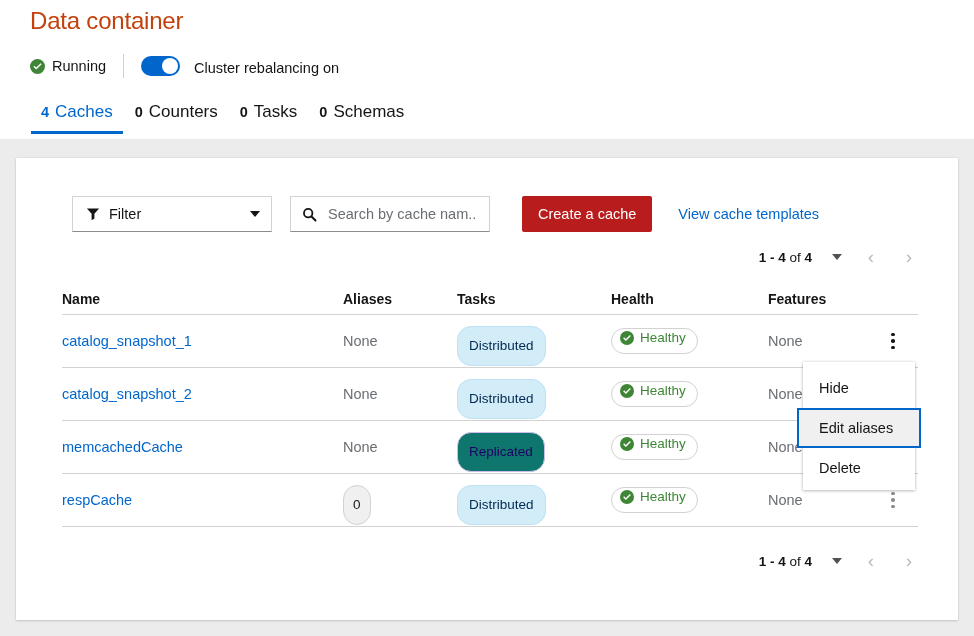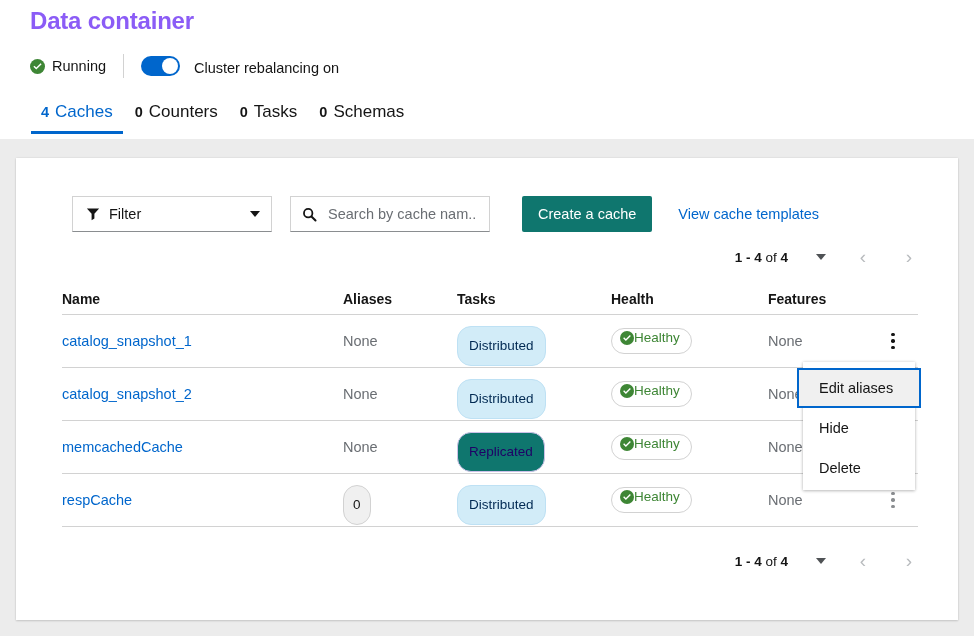--- a/index.html
+++ b/index.html
@@ -12,21 +12,21 @@
   }
   .page { position: relative; width: 974px; height: 636px; overflow: hidden; background: #ececec; }
 
   
   .header {
     position: absolute; left: 0; top: 0; width: 974px; height: 139px;
     background: #ffffff; padding: 0;
   }
   .page-title {
     position: absolute; left: 30px; top: 7px;
-    font-size: 24px; font-weight: 700; color: #8b5cf6; letter-spacing: -0.2px;
+    font-size: 24px; font-weight: 400; color: #c2410c; letter-spacing: -0.2px;
   }
   .status-row { position: absolute; left: 30px; top: 53px; display: flex; align-items: center; height: 26px; }
   .status-item { display: flex; align-items: center; gap: 7px; }
   .status-icon { width: 15px; height: 15px; display: block; }
   .status-text { font-size: 14.5px; color: #151515; }
   .vdivider { width: 1px; height: 24px; background: #d2d2d2; margin: 0 17px; }
   .toggle-wrap { display: flex; align-items: flex-end; gap: 14px; }
   .toggle {
     width: 39px; height: 20px; border-radius: 10px; background: #0066cc;
     position: relative; flex: none; cursor: pointer;
@@ -71,31 +71,31 @@
     width: 200px; height: 36px; border: 1px solid #d2d2d2; border-bottom: 1px solid #8a8d90;
     background: #fff; display: flex; align-items: center; padding: 0 10px 0 11px; margin-left: 18px;
   }
   .search-box input {
     flex: 1; border: 0; outline: 0; font-size: 14.5px; color: #151515;
     font-family: "Liberation Sans", sans-serif; margin-left: 9px; background: transparent;
     min-width: 0;
   }
   .search-box input::placeholder { color: #6a6e73; }
   .btn-primary {
-    margin-left: 32px; height: 36px; background: #0f766e; color: #fff; border: 0;
+    margin-left: 32px; height: 36px; background: #b91c1c; color: #fff; border: 0;
     padding: 0 16px; font-size: 14.5px; font-family: "Liberation Sans", sans-serif;
     cursor: pointer; border-radius: 2px;
   }
   .link-btn {
     margin-left: 26px; color: #0066cc; font-size: 14.5px; cursor: pointer; background: none;
     border: 0; font-family: "Liberation Sans", sans-serif; padding: 0;
   }
 
   
-  .pagination { display: flex; align-items: center; gap: 12px; }
+  .pagination { display: flex; align-items: center; gap: 4px; }
   .pag-text { font-size: 13.5px; color: #151515; white-space: nowrap; }
   .pag-text b { font-weight: 700; }
   .pag-text .of { font-weight: 400; color: #151515; }
   .pag-caret {
     width: 26px; height: 26px; display: flex; align-items: center; justify-content: center;
     cursor: pointer; margin-left: 8px;
   }
   .pag-caret i { width: 0; height: 0; border-left: 5px solid transparent; border-right: 5px solid transparent; border-top: 6px solid #4f5255; display: block; }
   .pag-arrow {
     width: 34px; height: 30px; display: flex; align-items: center; justify-content: center;
@@ -120,21 +120,21 @@
   .cache-link { color: #0066cc; font-size: 14.5px; cursor: pointer; }
   .muted { color: #6a6e73; font-size: 14.5px; }
   .label-pill {
     display: inline-flex; align-items: center; height: 40px; padding: 0 11px;
     border-radius: 14px; font-size: 13.5px; border: 1px solid transparent; margin-top: 9px;
   }
   .pill-blue { background: #d2ecf8; border-color: #bee1f4; color: #002952; }
   .pill-purple { background: #0f766e; border-color: #cbc1e8; color: #1f0066; }
   .pill-grey { background: #f0f0f0; border-color: #d2d2d2; color: #151515; min-width: 26px; justify-content: center; padding: 0 9px; }
   .health-pill {
-    display: inline-flex; align-items: center; height: 26px; padding: 0 11px 7px 8px;
+    display: inline-flex; align-items: center; gap: 6px; height: 26px; padding: 0 11px 7px 8px;
     border: 1px solid #d2d2d2; border-radius: 14px; background: #fff;
     font-size: 13.5px; color: #3e8635;
   }
   .kebab { width: 26px; height: 30px; display: flex; flex-direction: column; align-items: center; justify-content: center; gap: 3px; cursor: pointer; }
   .kebab span { width: 3.5px; height: 3.5px; border-radius: 50%; background: #151515; display: block; }
   .kebab.light span { background: #8a8d90; }
 
   
   .dropdown {
     position: absolute; left: 803px; top: 362px; width: 112px; height: 128px;
@@ -338,18 +338,18 @@
       </span>
       <span class="pag-caret">
           <i></i>
         </span>
       <button class="pag-arrow">‹</button>
       <button class="pag-arrow">›</button>
     </div>
   </div>
 
   <div class="dropdown">
+    <div class="dd-item">Hide</div>
     <div class="dd-item focused">Edit aliases</div>
-    <div class="dd-item">Hide</div>
     <div class="dd-item">Delete</div>
   </div>
 
 </div>
 
 </body></html>

